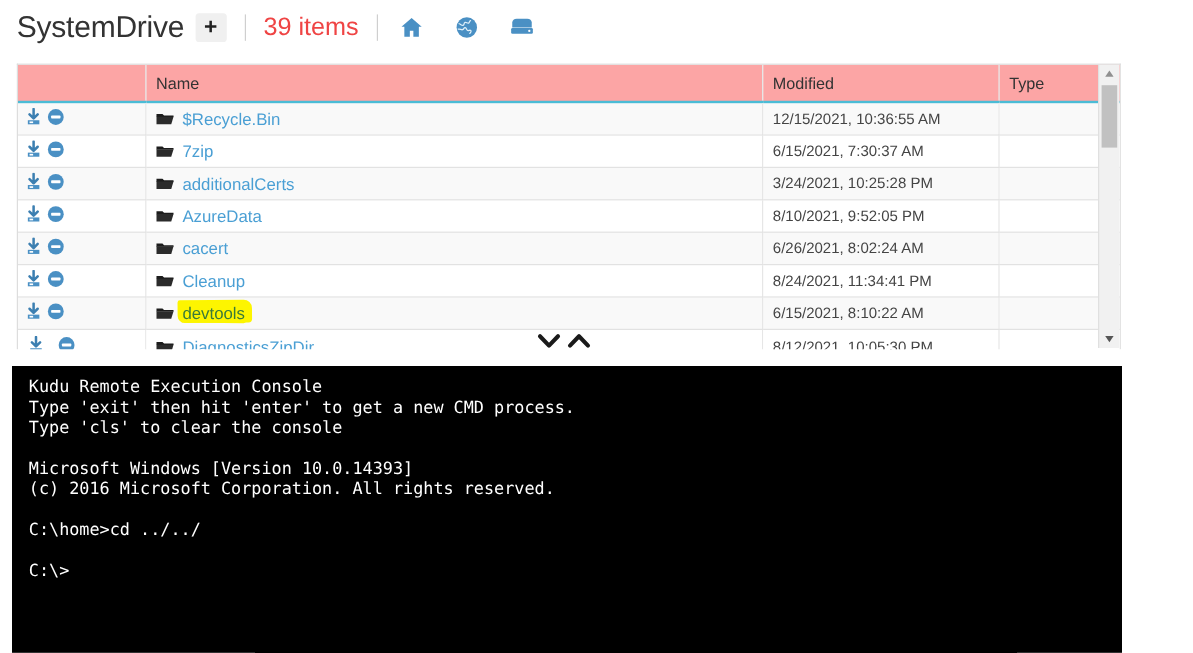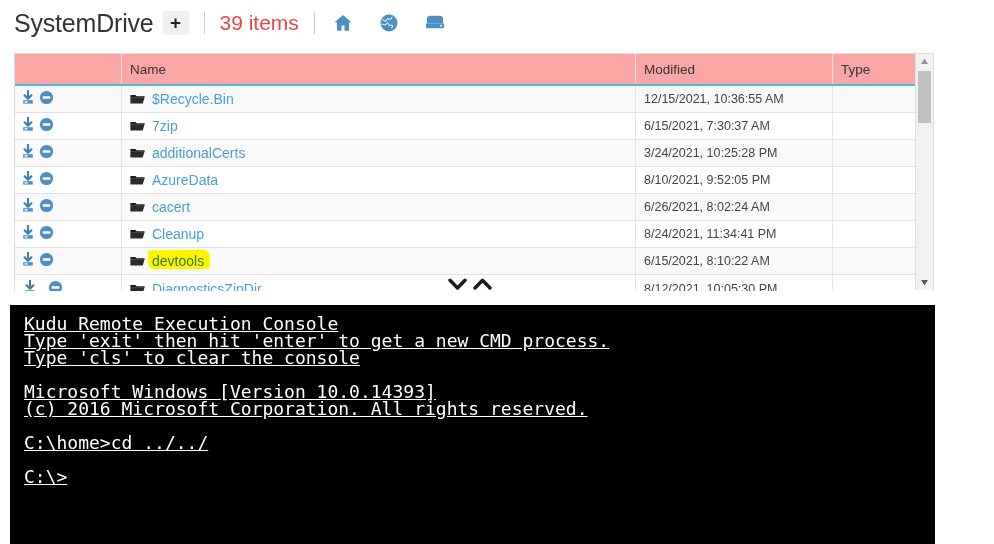--- a/index.html
+++ b/index.html
@@ -217,27 +217,26 @@
   }
 
   
   #console {
     position: absolute;
     left: 10px; top: 305px;
     width: 925px; height: 239px;
     background: #000000;
     color: #ffffff;
     font-family: "DejaVu Sans Mono", monospace;
-    font-size: 18px;
+    font-size: 14px;
     line-height: 17px;
     padding: 10px 0 0 14px;
     box-sizing: border-box;
     overflow: hidden;
     white-space: pre;
-    text-decoration: underline;
   }
   #console .cline { min-height: 17px; }
 </style>
 </head>
 <body>
 
 <div id="header">
   <span id="drive-title">SystemDrive</span>
 
   <button id="add-button">+</button>

